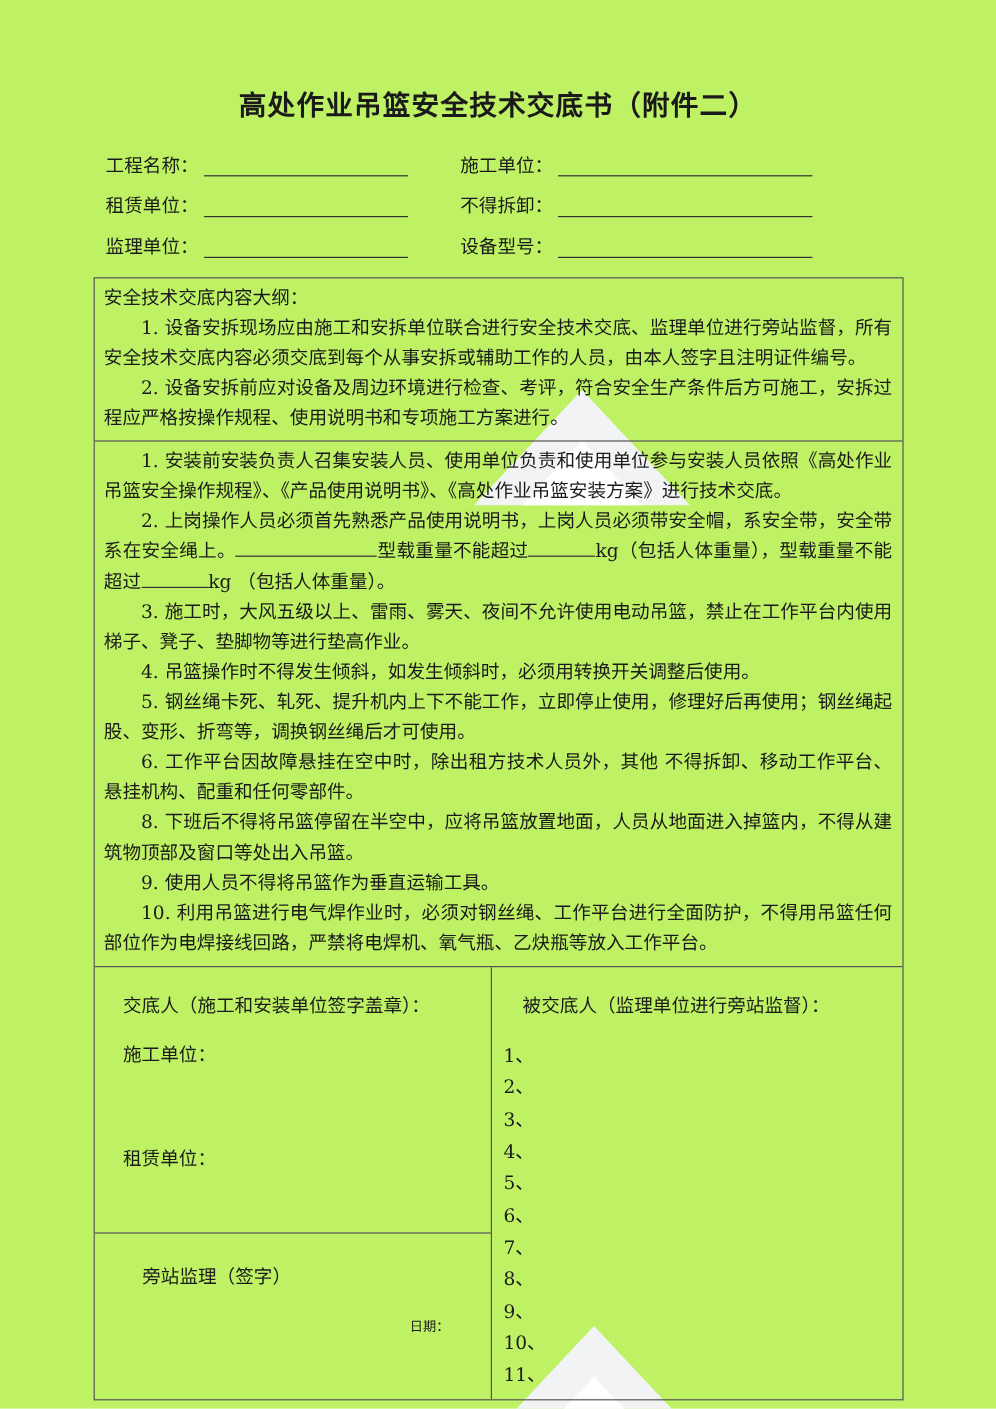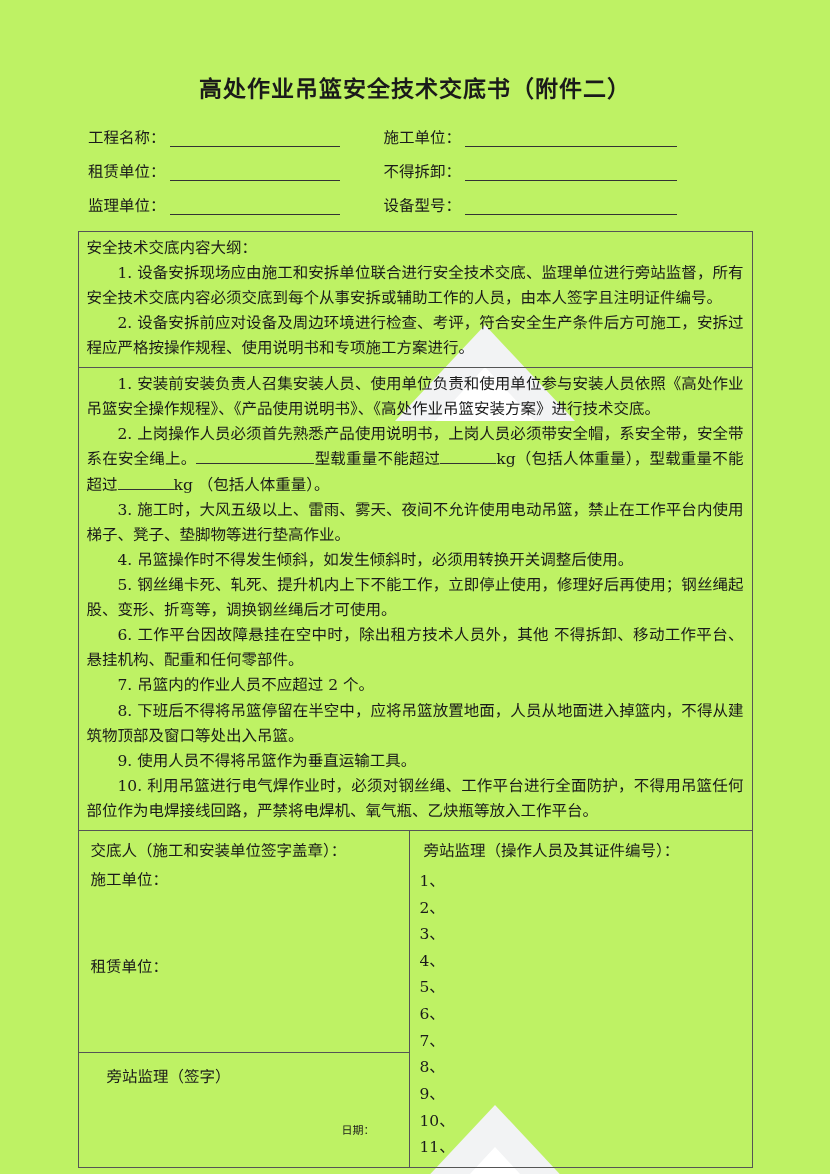--- a/index.html
+++ b/index.html
@@ -159,21 +159,21 @@
   }
   .sig-cell-b {
     padding: 8px 8px 6px 24px;
     box-sizing: border-box;
     height: 90px;
     position: relative;
   }
   .sig-line {
     font-size: 15.5px;
     line-height: 1.6;
-    margin: 4px;
+    margin: 16px;
   }
   .sig-line.gap {
     margin-top: 62px;
   }
   .date-line {
     position: absolute;
     right: 34px;
     bottom: 6px;
     font-size: 11px;
   }
@@ -260,42 +260,41 @@
       <div class="sec">
 
         <p class="indent">1. 安装前安装负责人召集安装人员、使用单位负责和使用单位参与安装人员依照《高处作业吊篮安全操作规程》、《产品使用说明书》、《高处作业吊篮安装方案》进行技术交底。</p>
 
         <p class="indent"><span>2. 上岗操作人员必须首先熟悉产品使用说明书，上岗人员必须带安全帽，系安全带，安全带系在安全绳上。</span><span class="blank-inline bl-long"></span><span>型载重量不能超过</span><span class="blank-inline bl-short"></span><span>kg（包括人体重量），型载重量不能超过</span><span class="blank-inline bl-short"></span><span>kg （包括人体重量）。</span></p>
 
         <p class="indent">3. 施工时，大风五级以上、雷雨、雾天、夜间不允许使用电动吊篮，禁止在工作平台内使用梯子、凳子、垫脚物等进行垫高作业。</p>
         <p class="indent">4. 吊篮操作时不得发生倾斜，如发生倾斜时，必须用转换开关调整后使用。</p>
         <p class="indent">5. 钢丝绳卡死、轧死、提升机内上下不能工作，立即停止使用，修理好后再使用；钢丝绳起股、变形、折弯等，调换钢丝绳后才可使用。</p>
         <p class="indent">6. 工作平台因故障悬挂在空中时，除出租方技术人员外，其他 不得拆卸、移动工作平台、悬挂机构、配重和任何零部件。</p>
-        <p class="indent">7. 吊篮内的作业人员不应超过 2 个。</p>
         <p class="indent">8. 下班后不得将吊篮停留在半空中，应将吊篮放置地面，人员从地面进入掉篮内，不得从建筑物顶部及窗口等处出入吊篮。</p>
         <p class="indent">9. 使用人员不得将吊篮作为垂直运输工具。</p>
         <p class="indent">10. 利用吊篮进行电气焊作业时，必须对钢丝绳、工作平台进行全面防护，不得用吊篮任何部位作为电焊接线回路，严禁将电焊机、氧气瓶、乙炔瓶等放入工作平台。</p>
       </div>
 
       <div class="sig-wrap">
 
         <div class="sig-left">
           <div class="sig-cell-a">
             <p class="sig-line">交底人（施工和安装单位签字盖章）：</p>
             <p class="sig-line">施工单位：</p>
             <p class="sig-line gap">租赁单位：</p>
           </div>
           <div class="sig-cell-b">
             <p class="sig-line">旁站监理（签字）</p>
             <span class="date-line">日期：</span>
           </div>
         </div>
 
         <div class="sig-right">
-          <p class="sig-line">旁站监理（操作人员及其证件编号）：</p>
+          <p class="sig-line">被交底人（监理单位进行旁站监督）：</p>
           <ul class="numlist">
             <li>1、</li>
             <li>2、</li>
             <li>3、</li>
             <li>4、</li>
             <li>5、</li>
             <li>6、</li>
             <li>7、</li>
             <li>8、</li>
             <li>9、</li>

